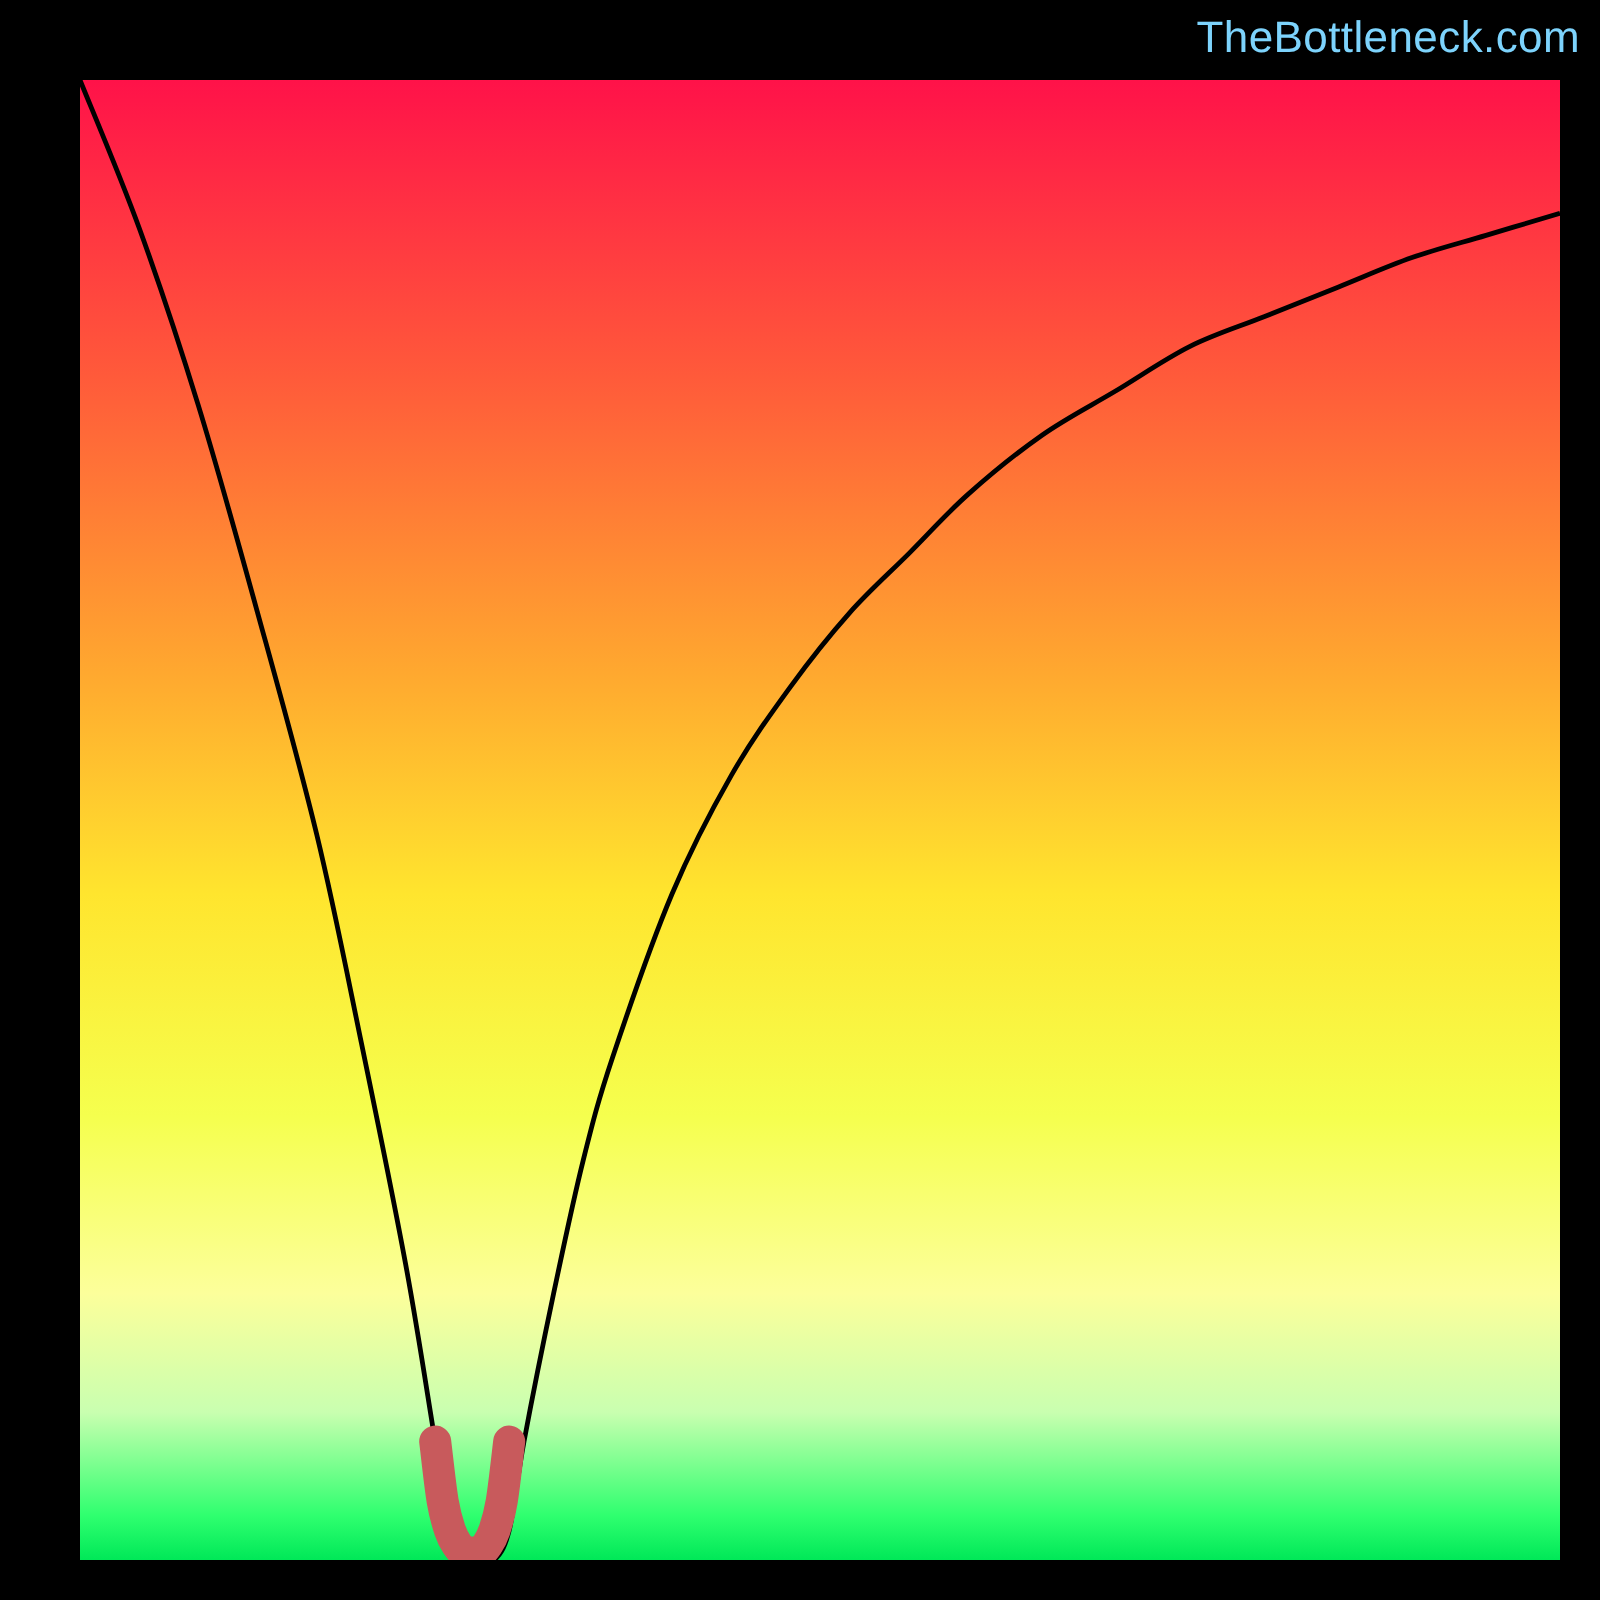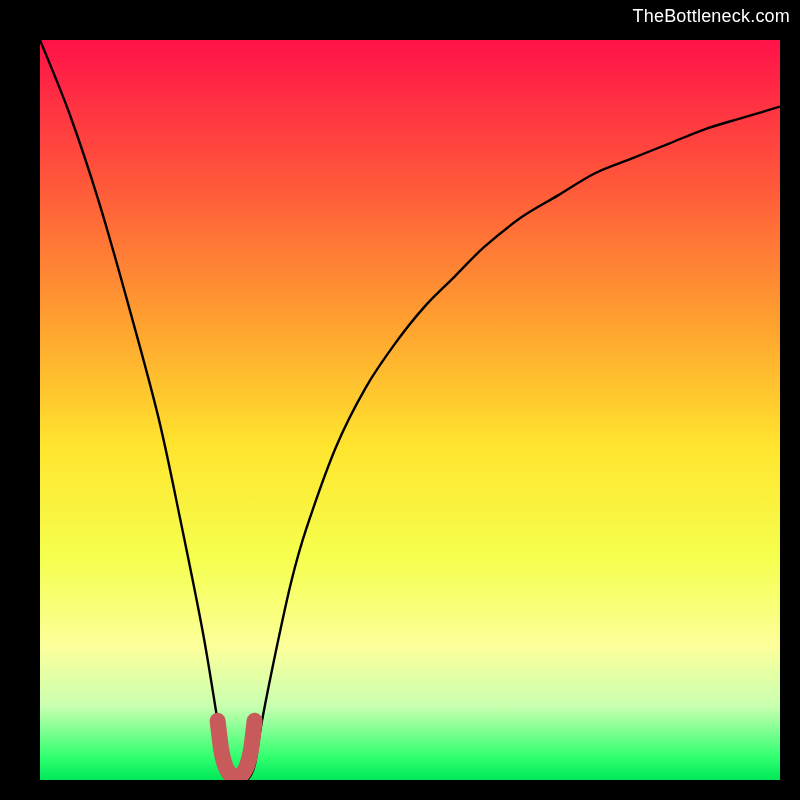--- a/index.html
+++ b/index.html
@@ -40,22 +40,22 @@
   }
   svg {
     position: absolute;
     left: 0;
     top: 0;
   }
   .watermark {
     position: absolute;
     top: 6px;
     right: 10px;
-    color: #ffffff;
-    font-size: 18px;
+    color: #7dd3fc;
+    font-size: 22px;
     letter-spacing: 0.2px;
   }
 </style>
 </head>
 <body>
 
 <div class="frame">
   <div class="plot">
     <svg id="chart-svg" width="740" height="740" viewBox="0 0 740 740">
         <path d="M0.00,0.00 C4.93,12.33 19.73,46.87 29.60,74.00 C39.47,101.13 49.33,130.73 59.20,162.80 C69.07,194.87 78.93,230.63 88.80,266.40 C98.67,302.17 109.77,341.63 118.40,377.40 C127.03,413.17 133.20,445.23 140.60,481.00 C148.00,516.77 156.63,558.70 162.80,592.00 C168.97,625.30 173.90,658.60 177.60,680.80 C181.30,703.00 182.53,715.33 185.00,725.20 C187.47,735.07 189.93,737.53 192.40,740.00 C194.87,742.47 197.33,740.00 199.80,740.00 C202.27,740.00 204.73,742.47 207.20,740.00 C209.67,737.53 212.13,735.07 214.60,725.20 C217.07,715.33 218.30,700.53 222.00,680.80 C225.70,661.07 231.87,630.23 236.80,606.80 C241.73,583.37 246.67,559.93 251.60,540.20 C256.53,520.47 259.00,510.60 266.40,488.40 C273.80,466.20 286.13,430.43 296.00,407.00 C305.87,383.57 315.73,365.07 325.60,347.80 C335.47,330.53 345.33,316.97 355.20,303.40 C365.07,289.83 374.93,277.50 384.80,266.40 C394.67,255.30 404.53,246.67 414.40,236.80 C424.27,226.93 432.90,217.07 444.00,207.20 C455.10,197.33 468.67,186.23 481.00,177.60 C493.33,168.97 505.67,162.80 518.00,155.40 C530.33,148.00 542.67,139.37 555.00,133.20 C567.33,127.03 579.67,123.33 592.00,118.40 C604.33,113.47 616.67,108.53 629.00,103.60 C641.33,98.67 653.67,93.12 666.00,88.80 C678.33,84.48 690.67,81.40 703.00,77.70 C715.33,74.00 733.83,68.45 740.00,66.60" fill="none" stroke="#000000" stroke-width="2.4"></path>

